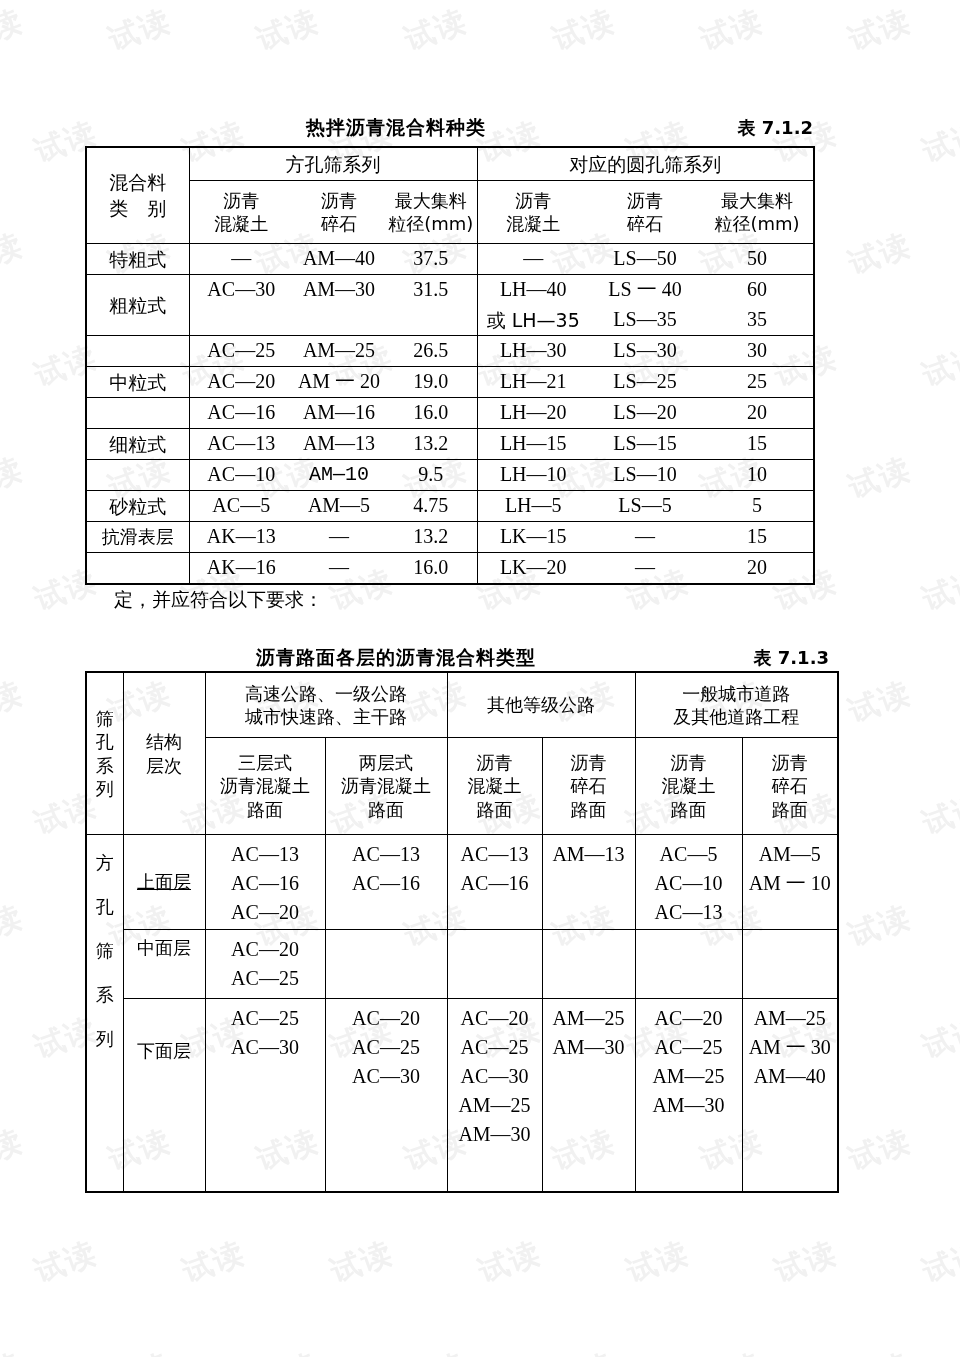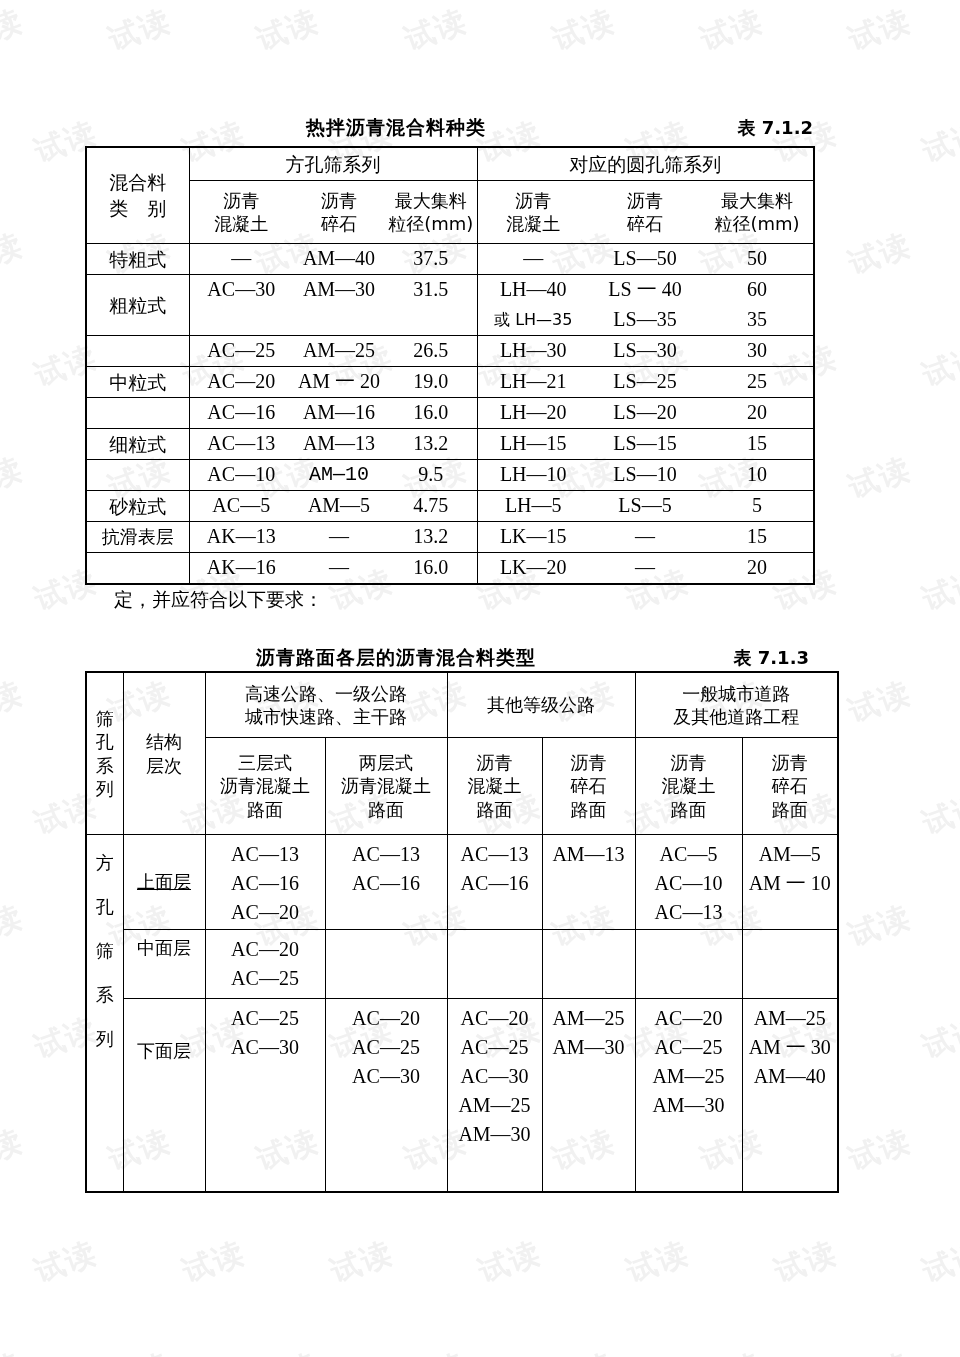--- a/index.html
+++ b/index.html
@@ -292,21 +292,21 @@
         <td class="lat" style="border-left:none;border-bottom:none;">31.5</td>
         <td class="lat" style="border-right:none;border-bottom:none;">LH—40</td>
         <td class="lat" style="border-left:none;border-right:none;border-bottom:none;">LS 一 40</td>
         <td class="lat" style="border-left:none;border-bottom:none;">60</td>
       </tr>
 
       <tr>
         <td class="lat" style="border-right:none;border-top:none;"></td>
         <td class="lat" style="border-left:none;border-right:none;border-top:none;"></td>
         <td class="lat" style="border-left:none;border-top:none;"></td>
-        <td class="cn" style="border-right:none;border-top:none;font-size:16px;">或 LH—35</td>
+        <td class="cn" style="border-right:none;border-top:none;font-size:19px;">或 LH—35</td>
         <td class="lat" style="border-left:none;border-right:none;border-top:none;">LS—35</td>
         <td class="lat" style="border-left:none;border-top:none;">35</td>
       </tr>
 
       <tr>
         <td class="rowcat" style="border-top:none;"></td>
         <td class="lat" style="border-right:none;">AC—25</td>
         <td class="lat" style="border-left:none;border-right:none;">AM—25</td>
         <td class="lat" style="border-left:none;">26.5</td>
         <td class="lat" style="border-right:none;">LH—30</td>
@@ -385,21 +385,21 @@
       </tr>
     </tbody>
   </table>
 
   <div id="para">
     <span class="l2">定，并应符合以下要求：</span>
   </div>
 
   <div class="caption-row" style="position:absolute;left:85px;top:645px;width:752px;">
     <div class="caption-title t1">沥青路面各层的沥青混合料类型</div>
-    <div class="caption-num" style="right:28px;top:1px;">表 7.1.3</div>
+    <div class="caption-num" style="right:8px;top:1px;">表 7.1.3</div>
   </div>
 
   <table id="table2" class="tbl-outer">
     <colgroup>
       <col style="width:37px">
       <col style="width:82px">
       <col style="width:120px">
       <col style="width:122px">
       <col style="width:95px">
       <col style="width:93px">

